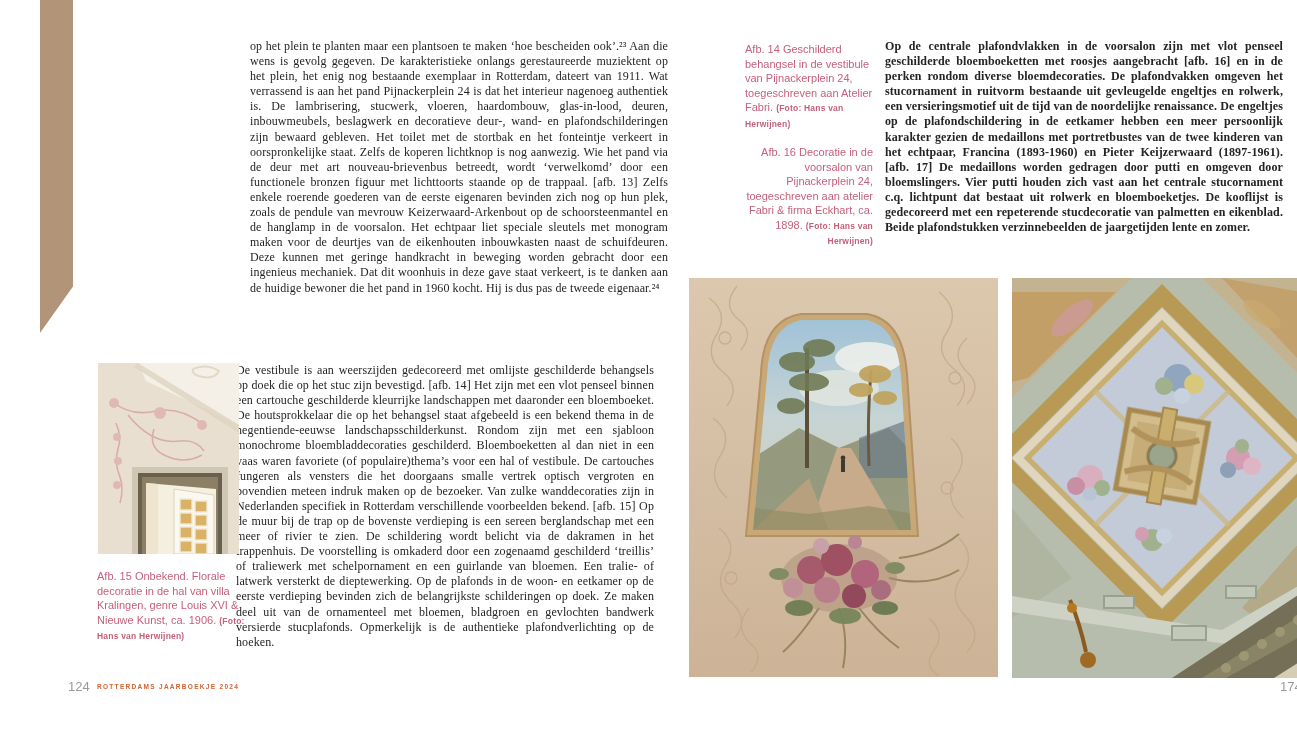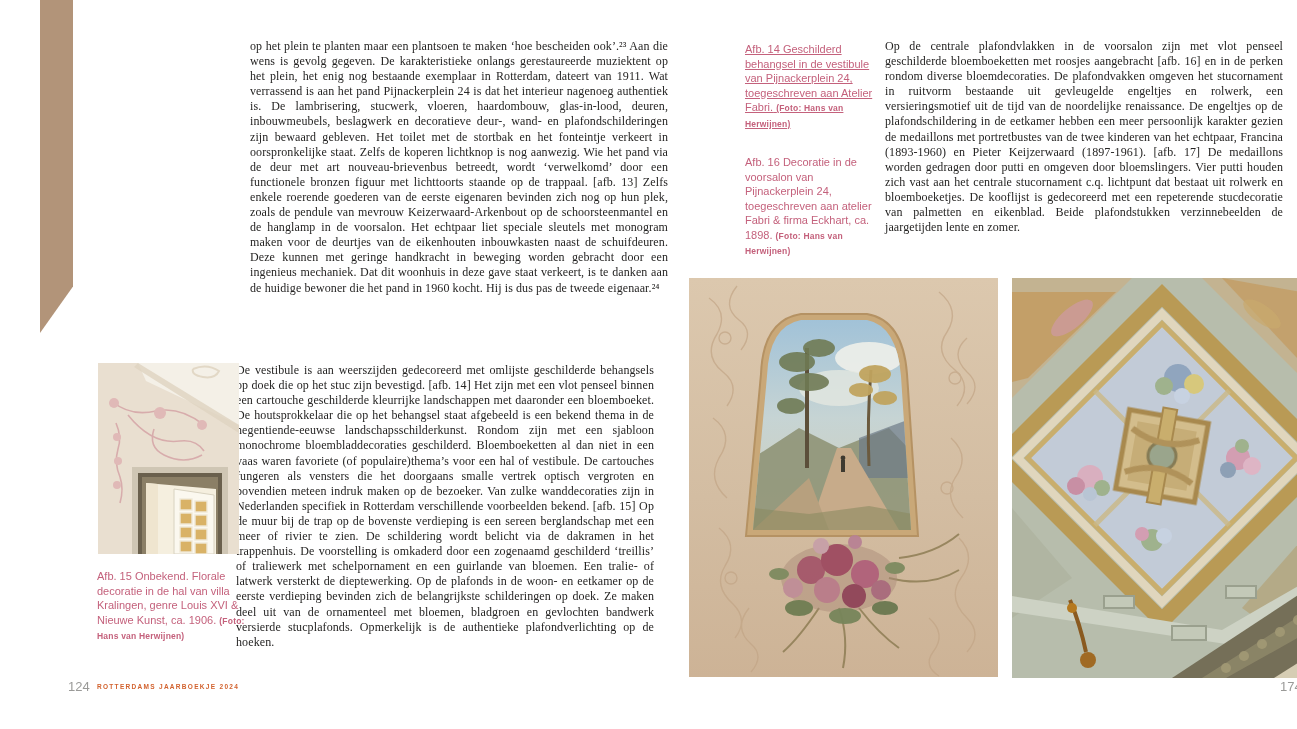--- a/index.html
+++ b/index.html
@@ -12,29 +12,29 @@
     position:absolute;left:0;top:0;width:33px;height:333px;background:#b29479;
     clip-path:polygon(0 0,100% 0,100% 86%,0 100%);
   }
   
   .bodycol{
     position:absolute;font-size:12px;line-height:15.1px;text-align:justify;
     letter-spacing:.1px;color:#252423;
   }
   #left-p1{left:210px;top:39px;width:418px;}
   #left-p2{left:196px;top:363px;width:418px;}
-  #right-body{left:845px;top:39px;width:398px;}
+  #right-body{left:845px;top:39px;width:398px;font-weight:bold;}
   
   .caption{
     position:absolute;font-family:"Liberation Sans", sans-serif;
     color:#c4617c;font-size:11px;line-height:14.5px;
   }
   .caption .credit{font-size:8.5px;font-weight:bold;letter-spacing:.2px;}
-  #caption-afb14{left:705px;top:42px;width:128px;text-decoration:underline;}
-  #caption-afb16{left:705px;top:155px;width:128px;}
+  #caption-afb14{left:705px;top:42px;width:128px;}
+  #caption-afb16{left:705px;top:145px;width:128px;text-align:right;}
   #caption-afb15{left:57px;top:569px;width:152px;}
   
   .pagenum{
     position:absolute;font-family:"Liberation Sans", sans-serif;
     font-size:13px;color:#9a9a98;
   }
   #left-pagenum{left:28px;top:679px;}
   #right-pagenum{left:1240px;top:679px;}
   #footer-title{
     position:absolute;left:57px;top:683px;font-family:"Liberation Sans", sans-serif;

